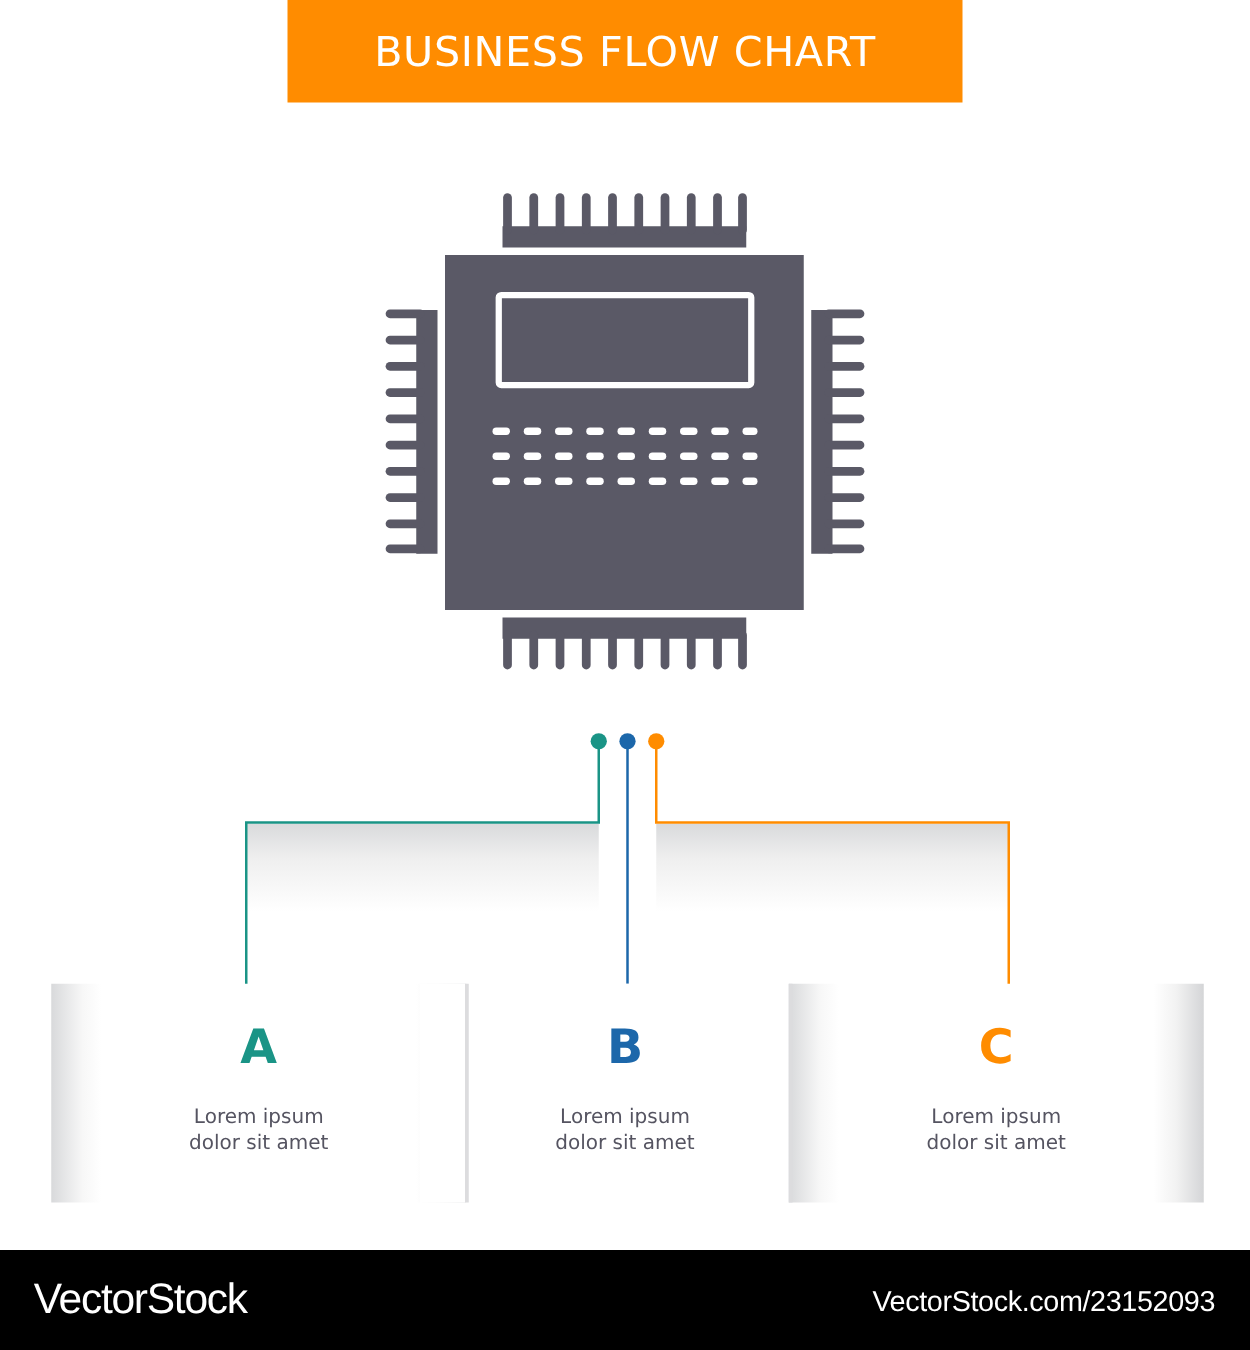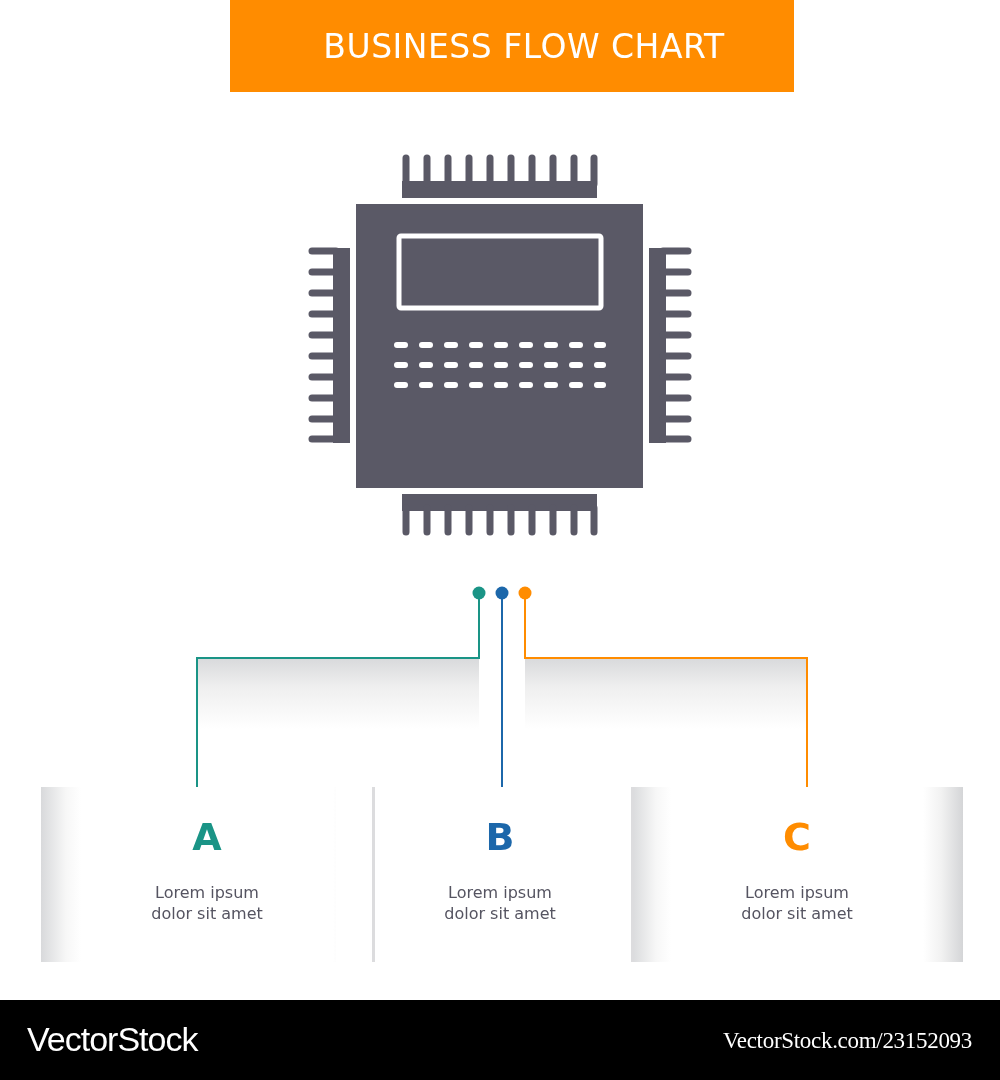--- a/index.html
+++ b/index.html
@@ -2,23 +2,23 @@
 <html><head>
 <meta charset="utf-8">
 <style>
   html, body { margin: 0; padding: 0; }
   body {
     width: 1000px; height: 1080px; position: relative; overflow: hidden;
     background: #ffffff;
     font-family: "DejaVu Sans", "Liberation Sans", sans-serif;
   }
   .title-bar {
-    position: absolute; left: 230px; top: 0; width: 540px; height: 92px;
+    position: absolute; left: 230px; top: 0; width: 540px; height: 82px;
     background: #FF8C00;
-    display: flex; align-items: center; justify-content: center; padding-left: 24px;
+    display: flex; align-items: center; justify-content: center;
   }
   .title-text {
     color: #ffffff; font-size: 33px; letter-spacing: 0.5px;
     font-family: "DejaVu Sans", sans-serif; font-weight: normal;
   }
   .chip-icon { position: absolute; left: 300px; top: 150px; width: 400px; height: 390px; }
   .connectors { position: absolute; left: 0; top: 0; width: 1000px; height: 1000px; pointer-events: none; }
   .shade {
     position: absolute; top: 659px; height: 70px;
     background: linear-gradient(to bottom, #d9dadc 0%, #efefef 40%, #ffffff 100%);
@@ -43,21 +43,21 @@
     text-align: right;
   }
   .footer-logo {
     position: absolute; left: 27px; top: 20px; color: #ffffff;
     font-size: 34px; letter-spacing: -1px;
     font-family: "Liberation Sans", sans-serif;
   }
   .footer-url {
     position: absolute; right: 28px; top: 28px; color: #ffffff;
     font-size: 23px; letter-spacing: -0.3px;
-    font-family: Liberation Serif, serif;
+    font-family: Liberation Sans, sans-serif;
     margin-left: 12px;
   }
 </style>
 </head>
 <body>
 
 <div class="title-bar">
   <span class="title-text">BUSINESS FLOW CHART</span>
 </div>
 

